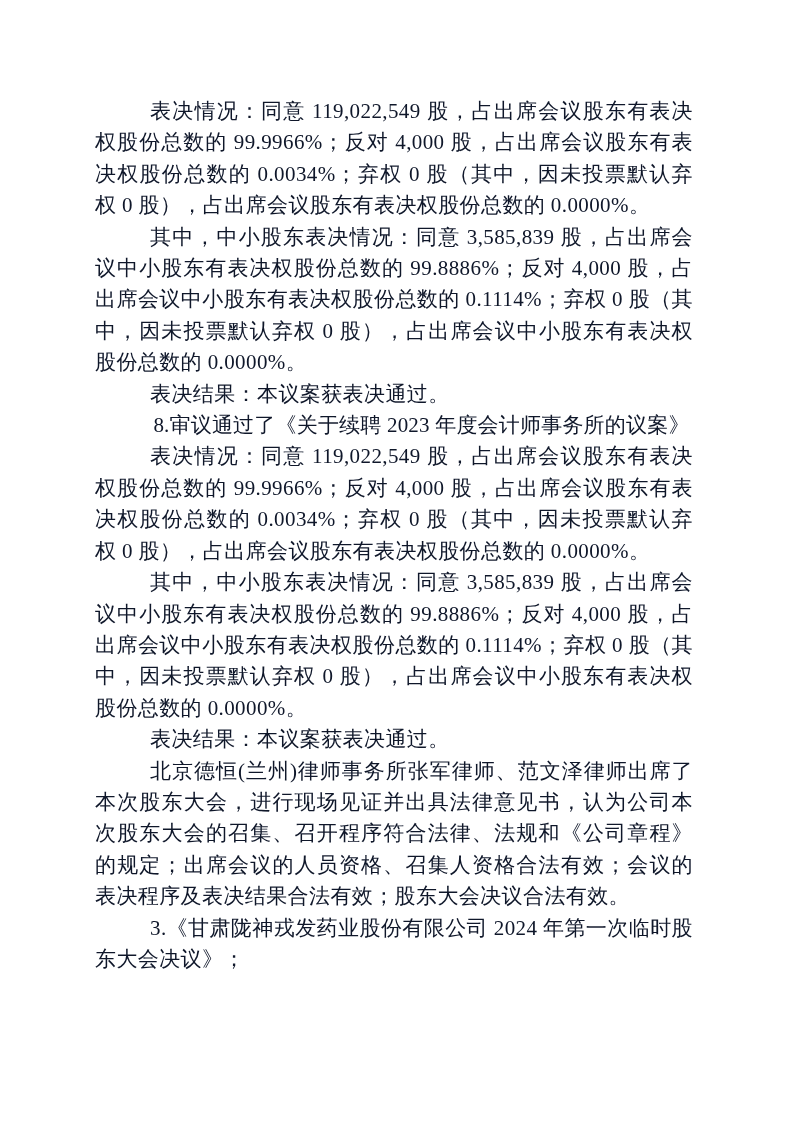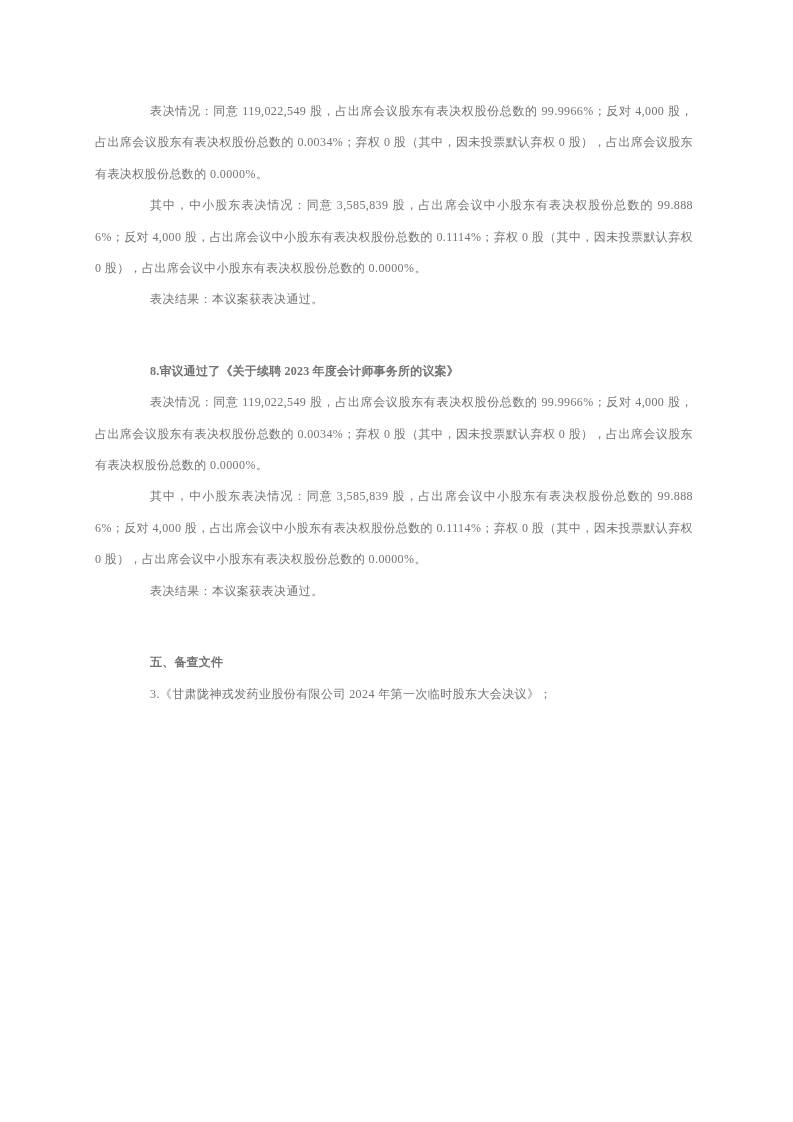--- a/index.html
+++ b/index.html
@@ -8,45 +8,44 @@
     background: #ffffff;
   }
   .page {
     position: relative;
     box-sizing: border-box;
     width: 793px;
     height: 1122px;
     background: #ffffff;
     padding: 96px 100px 0 95px;
     font-family: "Liberation Serif", "DejaVu Serif", serif;
-    font-size: 12px;
+    font-size: 21px;
     line-height: 31.4px;
-    color: #737373;
+    color: #0f172a;
     overflow: hidden;
   }
   .page p {
     margin: 0;
     text-indent: 55px;
     text-align: justify;
     letter-spacing: 0.4px;
     word-break: break-all;
   }
   .page p.heading {
-    font-weight: 700;
+    font-weight: 400;
     letter-spacing: 0.2px;
-    text-align: left;
-    margin-top: 40px;
+    text-align: center;
   }
 </style>
 </head>
 <body>
 
 <div class="page">
   <p class="body">表决情况：同意 119,022,549 股，占出席会议股东有表决权股份总数的 99.9966%；反对 4,000 股，占出席会议股东有表决权股份总数的 0.0034%；弃权 0 股（其中，因未投票默认弃权 0 股），占出席会议股东有表决权股份总数的 0.0000%。</p>
   <p class="body">其中，中小股东表决情况：同意 3,585,839 股，占出席会议中小股东有表决权股份总数的 99.8886%；反对 4,000 股，占出席会议中小股东有表决权股份总数的 0.1114%；弃权 0 股（其中，因未投票默认弃权 0 股），占出席会议中小股东有表决权股份总数的 0.0000%。</p>
   <p class="body">表决结果：本议案获表决通过。</p>
   <p class="heading">8.审议通过了《关于续聘 2023 年度会计师事务所的议案》</p>
   <p class="body">表决情况：同意 119,022,549 股，占出席会议股东有表决权股份总数的 99.9966%；反对 4,000 股，占出席会议股东有表决权股份总数的 0.0034%；弃权 0 股（其中，因未投票默认弃权 0 股），占出席会议股东有表决权股份总数的 0.0000%。</p>
   <p class="body">其中，中小股东表决情况：同意 3,585,839 股，占出席会议中小股东有表决权股份总数的 99.8886%；反对 4,000 股，占出席会议中小股东有表决权股份总数的 0.1114%；弃权 0 股（其中，因未投票默认弃权 0 股），占出席会议中小股东有表决权股份总数的 0.0000%。</p>
   <p class="body">表决结果：本议案获表决通过。</p>
-  <p class="heading">五、备查文件</p>
+  <p class="body">北京德恒(兰州)律师事务所张军律师、范文泽律师出席了本次股东大会，进行现场见证并出具法律意见书，认为公司本次股东大会的召集、召开程序符合法律、法规和《公司章程》的规定；出席会议的人员资格、召集人资格合法有效；会议的表决程序及表决结果合法有效；股东大会决议合法有效。</p>
   <p class="body">3.《甘肃陇神戎发药业股份有限公司 2024 年第一次临时股东大会决议》；</p>
 </div>
 
 </body></html>

